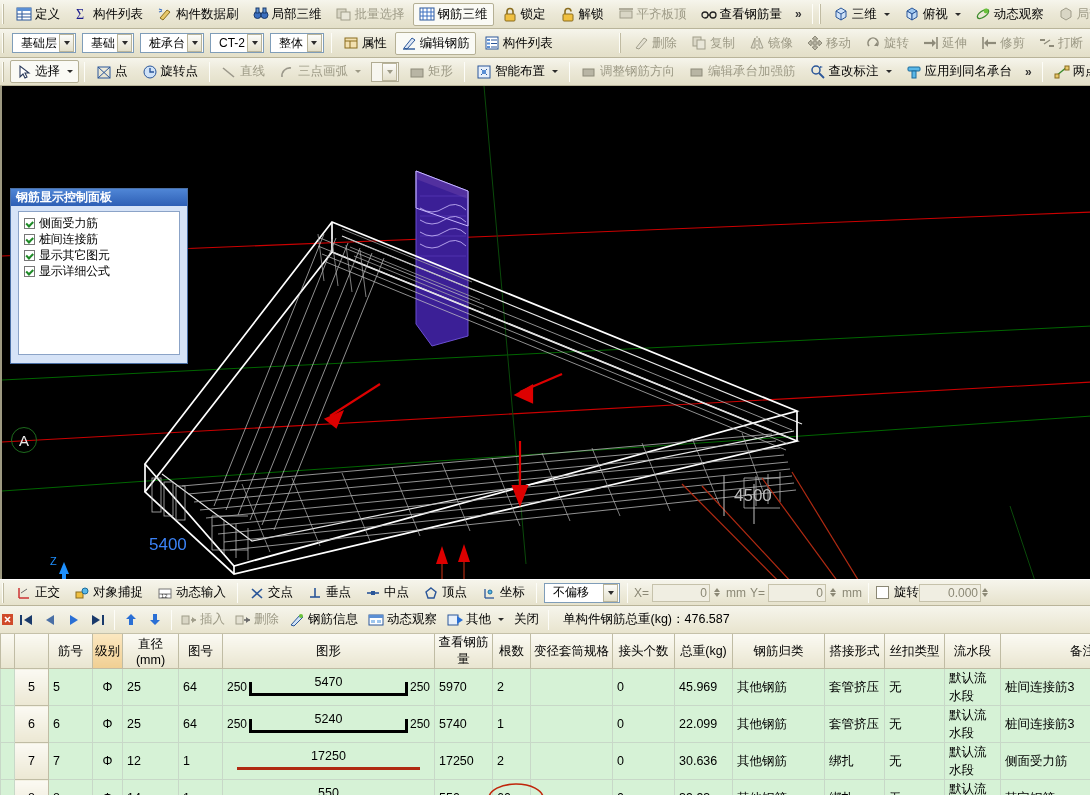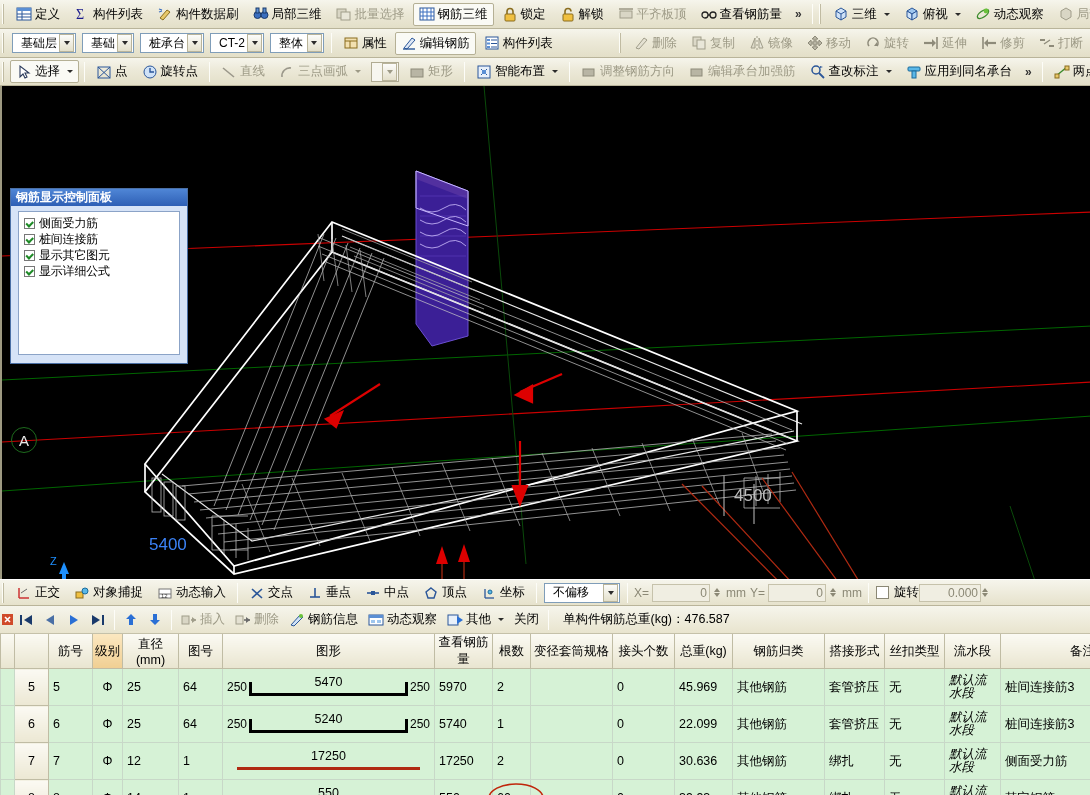--- a/index.html
+++ b/index.html
@@ -131,21 +131,21 @@
   .shape { position: relative; height: 34px; display:flex; align-items:center; justify-content:center; }
   .shape .endlbl { font-size: 12px; }
   .shape .bar { position: relative; flex: 1; margin: 0 2px; height: 26px; }
   .shape .bar .num { position:absolute; left:0; right:0; top:1px; text-align:center; font-size:12.5px; }
   .shape .bar .line { position:absolute; left:0; right:0; top:19px; height:3px; background:#000; }
   .shape .bar .cap-l, .shape .bar .cap-r { position:absolute; top:8px; width:3px; height:14px; background:#000; }
   .shape .bar .cap-l { left:0; } .shape .bar .cap-r { right:0; }
   .shape.plain .bar .line { left:4%; right:4%; }
   .shape.red .bar .line { background:#b02a12; }
   .redtxt { color:#c0260a; }
-  .wrap2 { line-height: 13px; font-size: 12px; font-style: italic; }
+  .wrap2 { line-height: 18px; font-size: 12px; }
 
   
   .vplabel { position:absolute; color:#3b82f6; font-size:17px; font-family:"Liberation Sans",sans-serif; }
   .axiscircle { position:absolute; width:26px; height:26px; border:1.5px solid #1d6b1d; border-radius:50%;
      color:#e8e8e8; font-size:15px; display:flex; align-items:center; justify-content:center; }
   .gzlabel { position:absolute; font-size:11px; }
 </style>
 </head>
 <body>
 

